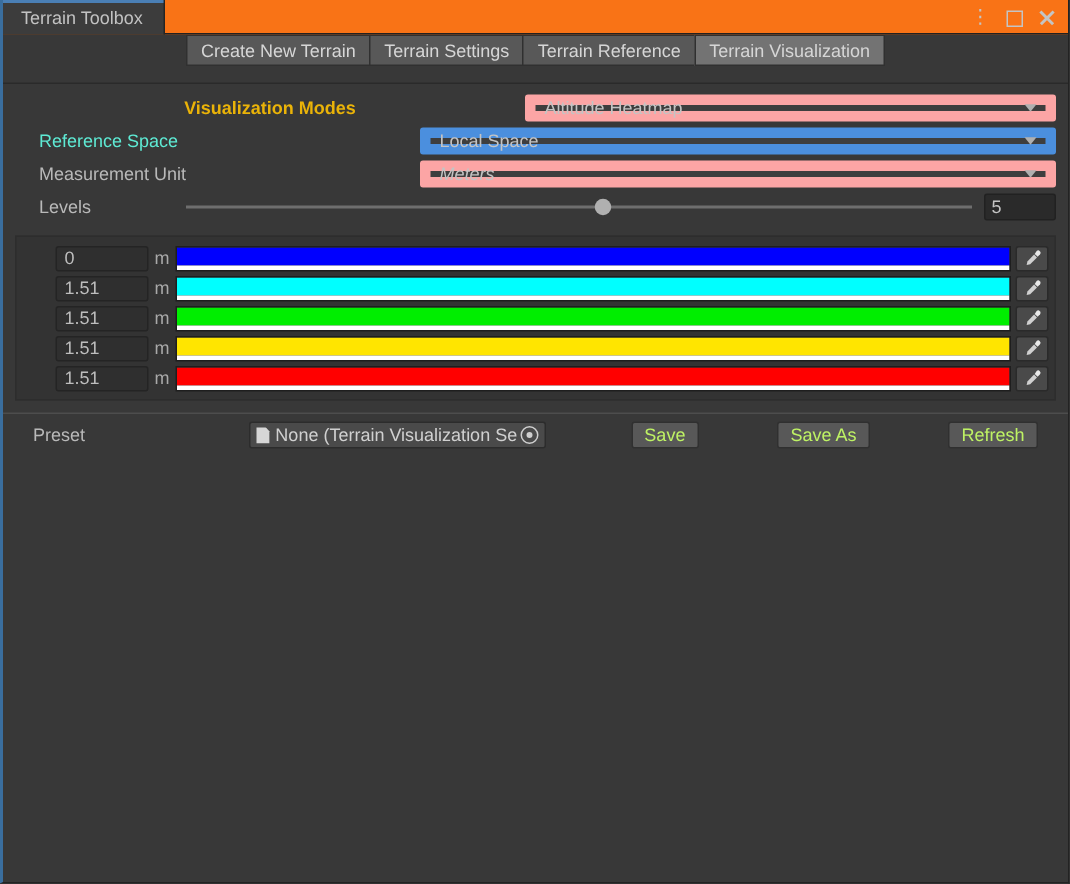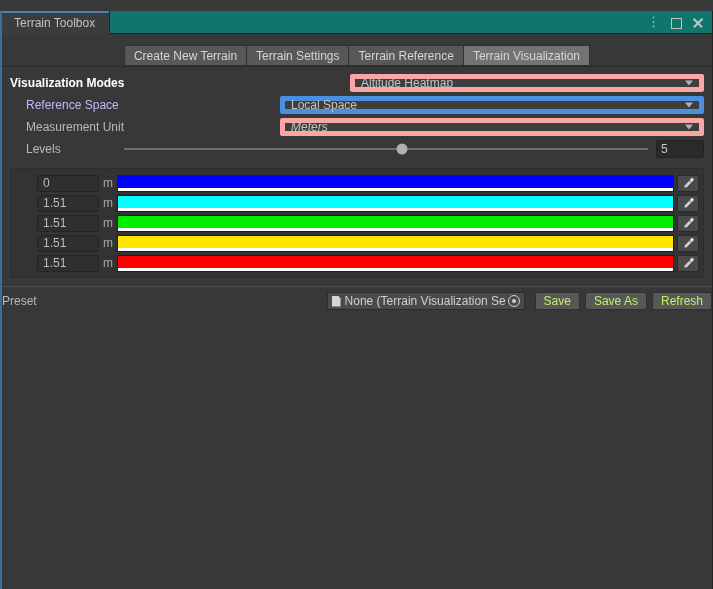--- a/index.html
+++ b/index.html
@@ -15,25 +15,24 @@
     background: #383838;
     border-left: 2px solid #3a6e9e;
     border-right: 1px solid #232323;
     border-bottom: 1px solid #232323;
   }
 
   
   .titlebar {
     position: relative;
     height: 23px;
-    background: #0f766e;
+    background: #f97316;
     border-bottom: 1px solid #212121;
     display: flex;
     align-items: stretch;
-    margin-top: 11px;
   }
   .tab {
     position: relative;
     height: 23px;
     padding: 0 14px 0 12px;
     display: flex; align-items: center;
     background: #3c3c3c;
     color: #c2c2c2;
     font-size: 12px;
     border-right: 1px solid #242424;
@@ -65,21 +64,21 @@
     content: "";
     position: absolute; left: 1px; top: 6px;
     width: 12px; height: 1.5px; background: #c4c4c4;
   }
   .wc-close::before { transform: rotate(45deg); }
   .wc-close::after  { transform: rotate(-45deg); }
 
   
   .tabrow {
     height: 33px;
-    display: flex; align-items: flex-end; justify-content: center;
+    display: flex; align-items: flex-start; justify-content: center;
     background: #383838;
     border-bottom: 1px solid #2a2a2a;
   }
   .tabs { display: flex; }
   .toolbar-tab {
     height: 21px;
     padding: 0 9px;
     display: flex; align-items: center;
     background: #585858;
     color: #d6d6d6;
@@ -97,29 +96,29 @@
   .row {
     display: flex; align-items: center;
     height: 20px;
     margin-bottom: 2px;
   }
   .lbl {
     font-size: 12px;
     color: #b9b9b9;
     white-space: nowrap;
   }
-  .lbl.bold { font-weight: bold; color: #ffffff; }
-  .lbl.accent { color: #c4b5fd; }
+  .lbl.bold { font-weight: bold; color: #eab308; text-align: center; }
+  .lbl.accent { color: #5eead4; }
   .lbl.indent { padding-left: 16px; }
 
   .dropdown {
     position: relative;
     height: 18px;
     background: #3e3e3e;
-    border: 5px solid #fca5a5;
+    border: 7px solid #fca5a5;
     border-radius: 2px;
     display: flex; align-items: center;
     padding: 0 6px;
     color: #c4c4c4;
     font-size: 12px;
   }
   .dropdown.focused { border-color: #4b8fde; }
   .dropdown .caret {
     position: absolute; right: 6px; top: 50%;
     transform: translateY(-50%);
@@ -203,21 +202,22 @@
     border: 1px solid #2a2a2a;
     border-radius: 2px;
     display: flex; align-items: center; justify-content: center;
   }
 
   
   .divider { height: 1px; background: #4d4d4d; margin: 8px 0 0 0; }
   .preset-row {
     display: flex; align-items: center;
     height: 28px;
-    padding: 0 0;
+    padding: 0 20px;
+    gap: 47px;
   }
   .preset-spacer { flex: 1; }
   .objfield {
     position: relative;
     width: 198px; height: 18px;
     background: #4a4a4a;
     border: 1px solid #2c2c2c;
     border-radius: 2px;
     display: flex; align-items: center;
     padding: 0 20px 0 4px;

